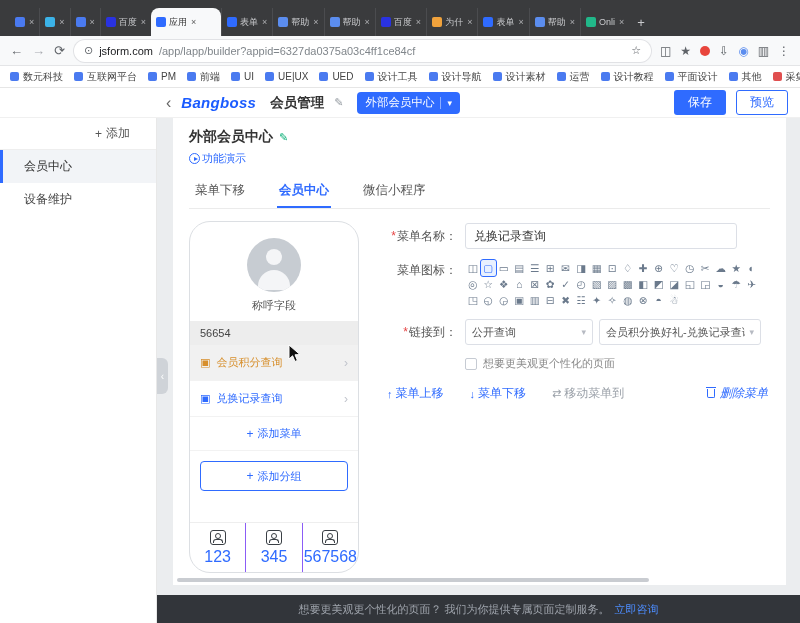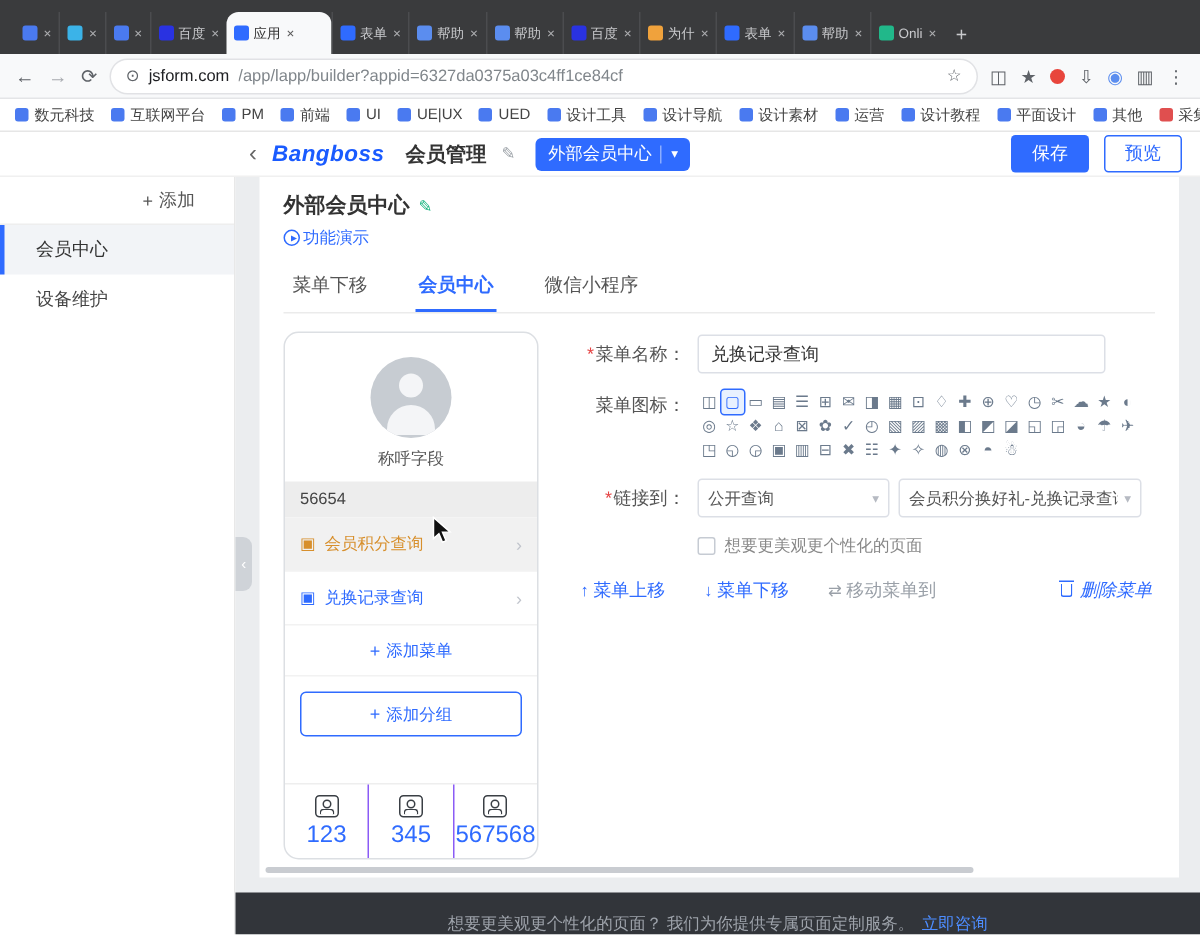--- a/index.html
+++ b/index.html
@@ -80,21 +80,21 @@
   .play-ic { display:inline-block; width:11px; height:11px; border:1px solid #2f6bff; border-radius:50%; position:relative; }
   .play-ic::after { content:""; position:absolute; left:3.5px; top:2.5px; border-left:4px solid #2f6bff;
                     border-top:2.5px solid transparent; border-bottom:2.5px solid transparent; }
   .tabs-row { margin-top:8px; border-bottom:1px solid #ebebeb; display:flex; gap:30px; font-size:12.5px; color:#555; padding-left:4px; }
   .ptab { padding:8px 2px 7px; }
   .ptab.active { color:#2f6bff; border-bottom:2px solid #2f6bff; font-weight:bold; }
 
   .panels { display:flex; margin-top:12px; gap:28px; }
 
   
-  .phone { width:170px; height:352px; border:1px solid #dcdfe3; border-radius:10px; display:flex;
+  .phone { width:170px; height:352px; border:1px solid #dcdfe3; border-radius:21px; display:flex;
            flex-direction:column; overflow:hidden; flex:0 0 auto; }
   .avatar { width:54px; height:54px; border-radius:50%; background:#c7ccd2; margin:16px auto 0;
             position:relative; overflow:hidden; }
   .avatar::before { content:""; position:absolute; left:50%; top:11px; transform:translateX(-50%);
                     width:16px; height:16px; border-radius:50%; background:#f4f5f7; }
   .avatar::after { content:""; position:absolute; left:50%; top:32px; transform:translateX(-50%);
                    width:32px; height:20px; border-radius:16px 16px 0 0; background:#f4f5f7; }
   .avatar-label { text-align:center; font-size:11px; color:#555; margin-top:6px; }
   .num-bar { background:#ededed; margin-top:8px; height:24px; line-height:24px; padding:0 10px;
              font-size:11px; color:#444; }
@@ -146,21 +146,21 @@
   .act.delete { margin-left:auto;font-style:italic; }
   .ai { font-size:11px; }
   .trash { width:8px; height:9px; border:1px solid #2f6bff; border-top:none; border-radius:0 0 2px 2px;
            position:relative; display:inline-block; margin-right:2px; }
   .trash::before { content:""; position:absolute; top:-2px; left:-2px; right:-2px; height:1px; background:#2f6bff; }
 
   .hscroll { position:absolute; left:4px; right:4px; bottom:1px; height:6px; }
   .hthumb { width:78%; height:4px; background:#c9ccd1; border-radius:2px; }
 
   .footerbar { position:absolute; left:0; right:0; bottom:0; height:28px; background:#32353a;
-               display:flex; align-items:flex-end; justify-content:center; gap:5px; font-size:11px; color:#9ea3ab; }
+               display:flex; align-items:center; justify-content:center; gap:5px; font-size:11px; color:#9ea3ab; }
   .footer-link { color:#4d8dff; text-decoration:none; }
 
   
   .cursor { position:absolute; left:288px; top:344px; z-index:99; }
 </style>
 </head>
 <body>
 
 <div class="tabstrip">
     <div class="tab">

